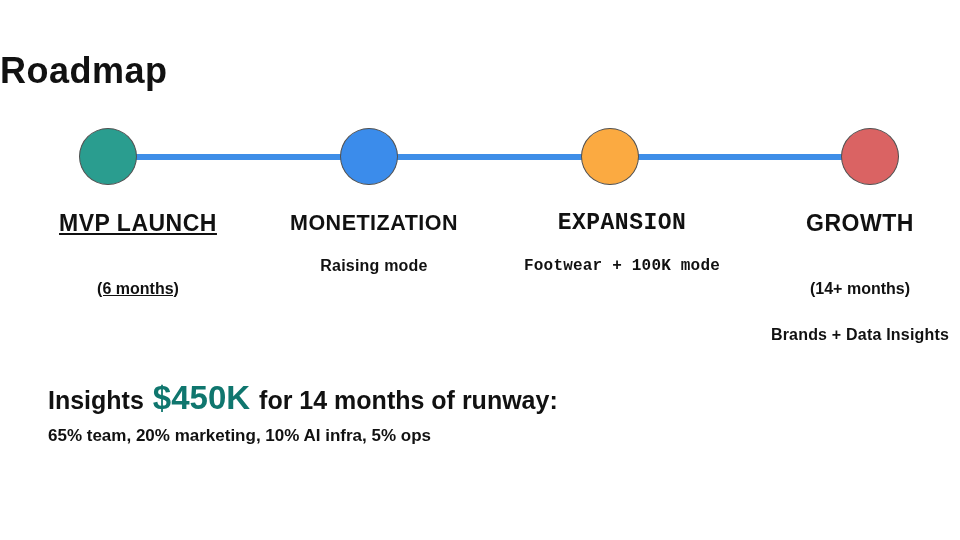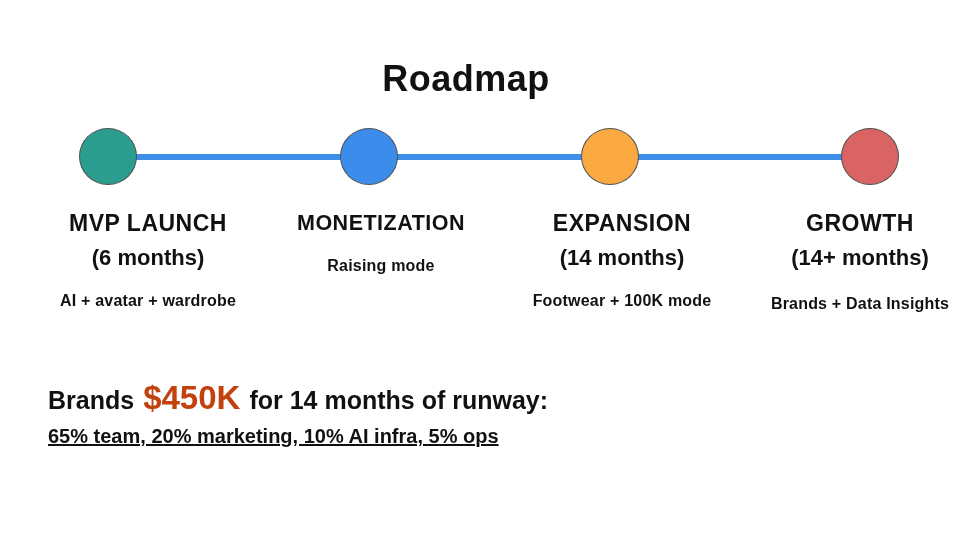--- a/index.html
+++ b/index.html
@@ -6,24 +6,24 @@
   html, body { width: 960px; height: 540px; }
   body {
     position: relative;
     background: #ffffff;
     font-family: "Liberation Sans", sans-serif;
     overflow: hidden;
     color: #111111;
   }
   .slide-title {
     position: absolute;
-    top: 58px;
+    top: 50px;
     left: 0;
     width: 932px;
-    text-align: center;
+    text-align: left;
     font-size: 36px;
     font-weight: 700;
     letter-spacing: 0.5px;
     color: #111111;
   }
   .timeline-line {
     position: absolute;
     top: 154px;
     left: 112px;
     width: 752px;
@@ -43,34 +43,34 @@
   .dot-1 { left: 79px;  }
   .dot-2 { left: 340px; }
   .dot-3 { left: 581px; }
   .dot-4 { left: 841px; }
   .milestone {
     position: absolute;
     top: 208px;
     width: 250px;
     text-align: center;
   }
-  .ms-1 { left: 23px;   }
-  .ms-2 { left: 256px; }
-  .ms-3 { left: 497px; }
+  .ms-1 { left: 13px; text-decoration: underline;   }
+  .ms-2 { left: 249px; }
+  .ms-3 { left: 497px; font-family: Liberation Mono, monospace; }
   .ms-4 { left: 735px; }
   .ms-name {
     font-size: 23px;
     font-weight: 700;
     letter-spacing: 0.5px;
     line-height: 30px;
   }
   .ms-2 .ms-name { font-size: 21.5px; }
   .ms-duration {
-    margin-top: 5px;
-    font-size: 22px;
+    margin-top: 36px;
+    font-size: 16px;
     font-weight: 700;
     line-height: 30px;
   }
   .ms-detail {
     margin-top: 18px;
     font-size: 16px;
     font-weight: 700;
     line-height: 20px;
     letter-spacing: 0.2px;
   }
@@ -86,60 +86,57 @@
     font-weight: 700;
     line-height: 40px;
     white-space: nowrap;
   }
   .funding-amount {
     font-size: 33px;
     font-weight: 700;
     margin: 0 9px;
   }
   .funding-line2 {
-    font-size: 20px;
+    font-size: 17px;
     font-weight: 700;
     line-height: 32px;
     white-space: nowrap;
-    text-decoration: underline;
   }
 </style>
 </head>
 <body>
 
 <div class="slide-title">Roadmap</div>
 
 <div class="timeline-line" style="background: rgb(62, 142, 232);"></div>
 
 <div class="dot dot-1" style="background: rgb(42, 157, 143);"></div>
 <div class="dot dot-2" style="background: rgb(59, 140, 235);"></div>
 <div class="dot dot-3" style="background: rgb(251, 170, 65);"></div>
 <div class="dot dot-4" style="background: rgb(218, 99, 99);"></div>
 
 <div class="milestone ms-1">
   <div class="ms-name">MVP LAUNCH</div>
   <div class="ms-duration">(6 months)</div>
-  <div class="ms-detail">AI + avatar + wardrobe</div>
 </div>
 
 <div class="milestone ms-2">
   <div class="ms-name">MONETIZATION</div>
   <div class="ms-detail">Raising mode</div>
 </div>
 
 <div class="milestone ms-3">
   <div class="ms-name">EXPANSION</div>
-  <div class="ms-duration">(14 months)</div>
   <div class="ms-detail">Footwear + 100K mode</div>
 </div>
 
 <div class="milestone ms-4">
   <div class="ms-name">GROWTH</div>
   <div class="ms-duration">(14+ months)</div>
   <div class="ms-detail">Brands + Data Insights</div>
 </div>
 
 <div class="funding">
   <div class="funding-line1">
-    <span>Brands</span><span class="funding-amount" style="color: #c2410c;">$450K</span><span>for 14 months of runway:</span>
+    <span>Insights</span><span class="funding-amount" style="color: #0f766e;">$450K</span><span>for 14 months of runway:</span>
   </div>
   <div class="funding-line2">65% team, 20% marketing, 10% AI infra, 5% ops</div>
 </div>
 
 </body></html>

